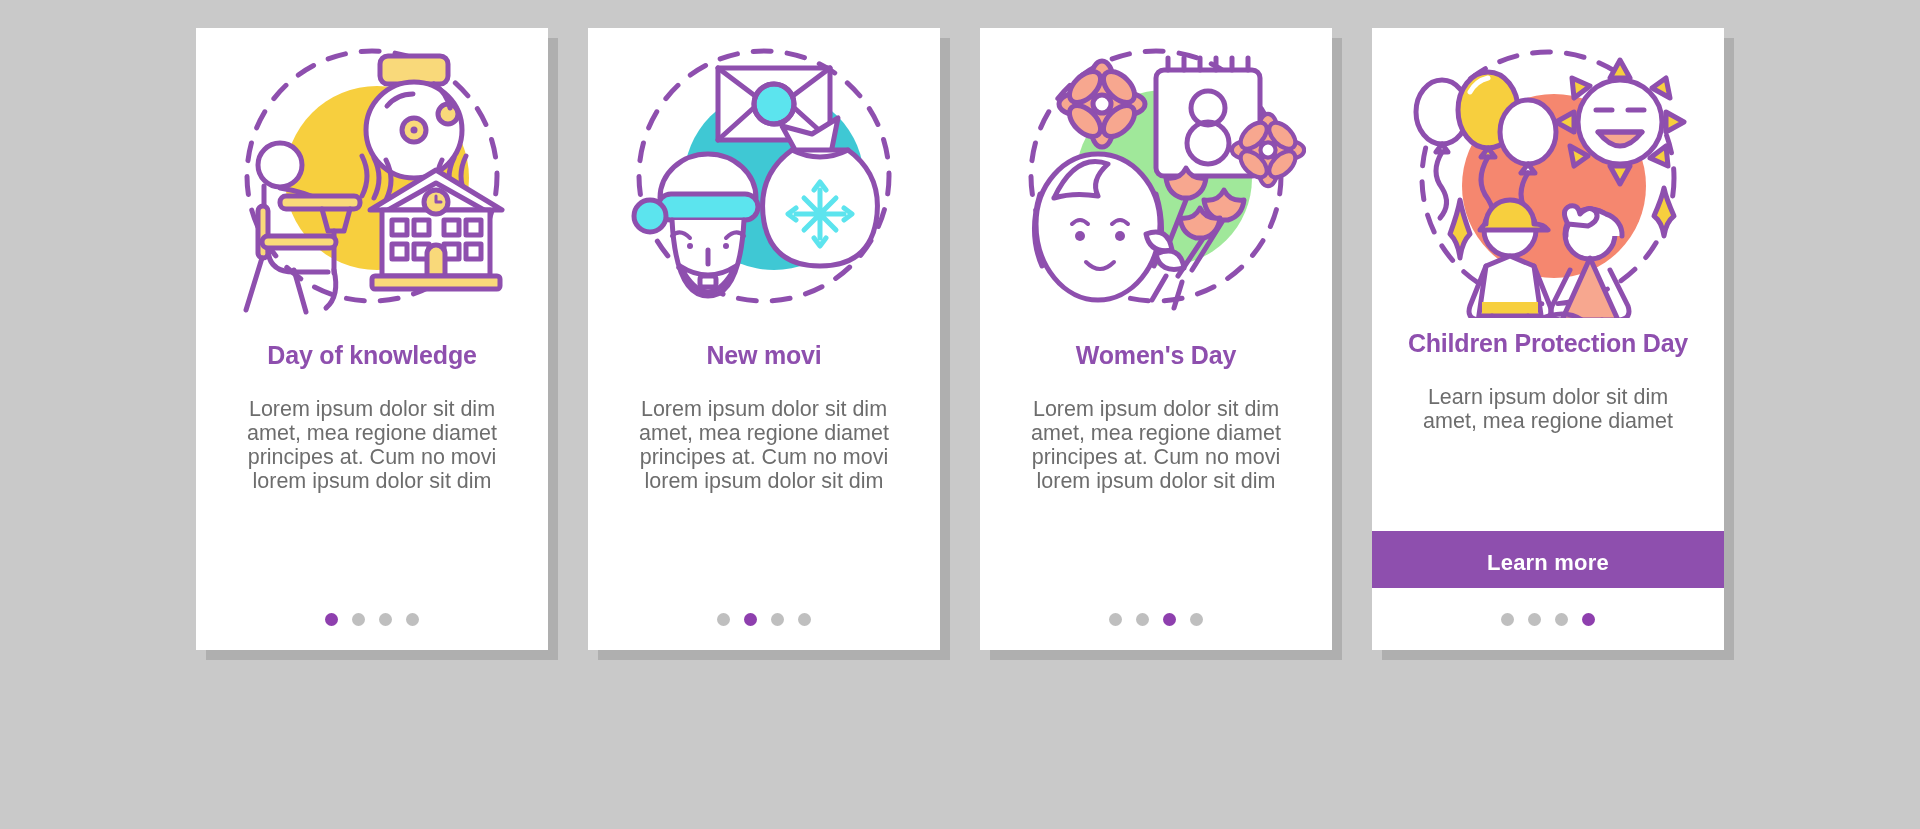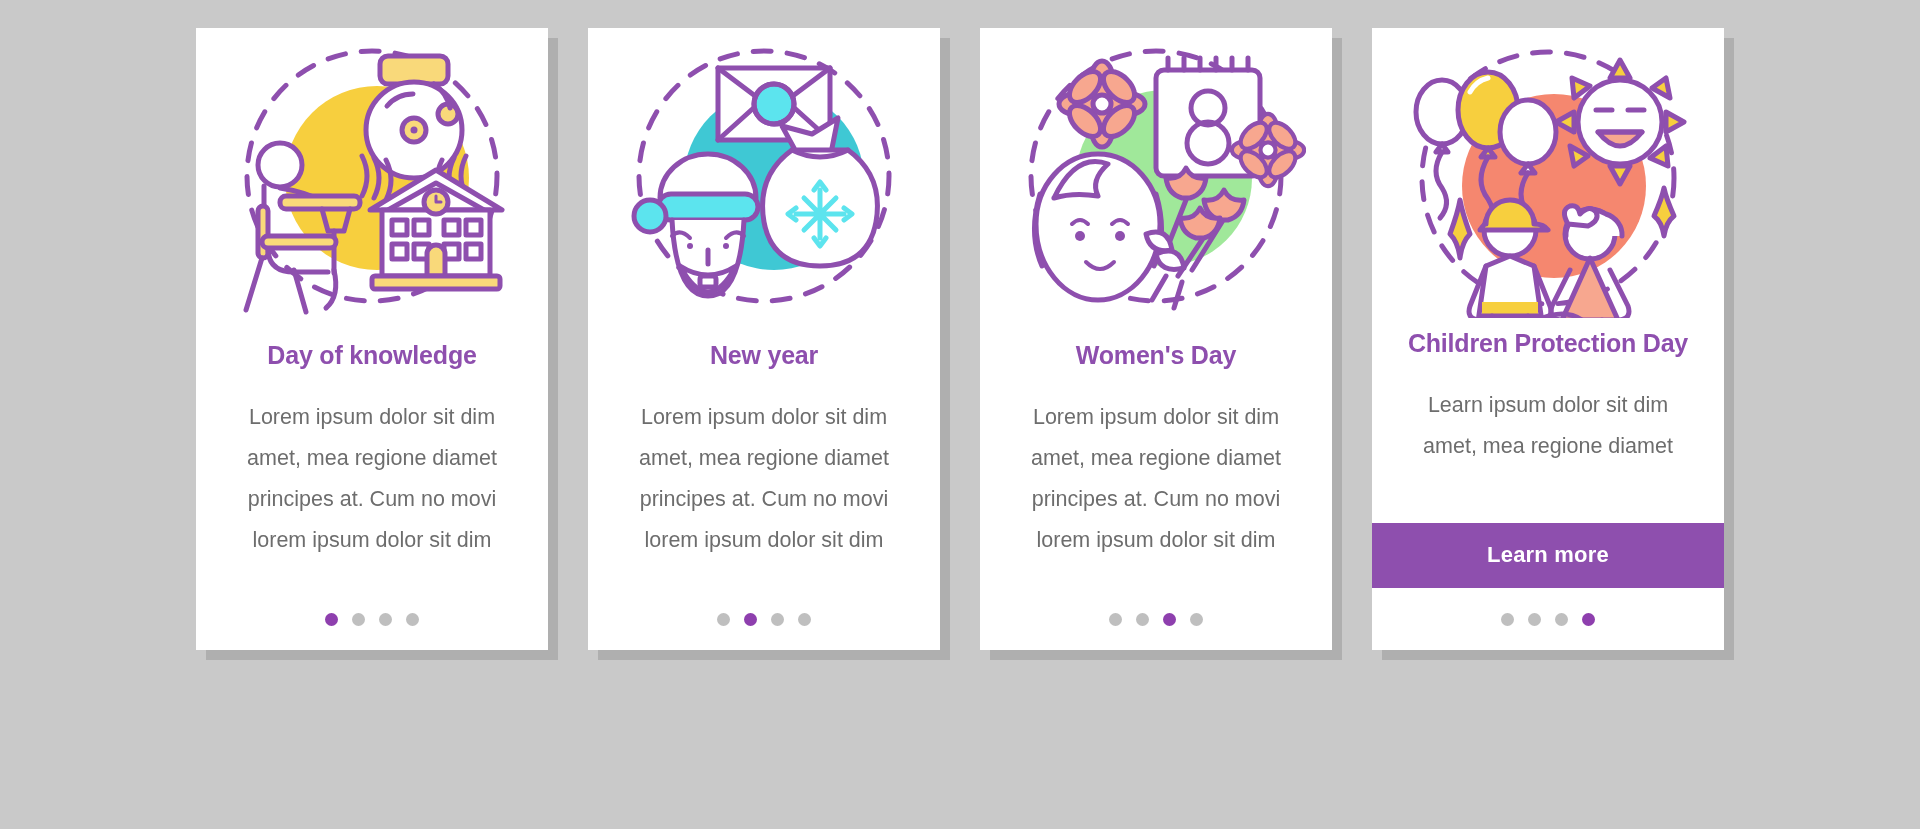--- a/index.html
+++ b/index.html
@@ -46,35 +46,35 @@
     line-height: 31px;
     text-align: center;
     letter-spacing: -0.2px;
     padding: 0 18px;
     margin-top: 12px;
     flex: none;
   }
   .card-body {
     color: #6d6d6d;
     font-size: 21.5px;
-    line-height: 41px;
+    line-height: 24px;
     text-align: center;
     padding: 0 37px;
     margin-top: 26px;
     flex: none;
   }
   .spacer { flex: 1 1 auto; }
   .cta {
     width: 100%;
     background: #8e4fae;
     color: #ffffff;
     font-size: 22px;
     font-weight: bold;
     text-align: center;
-    padding: 19px 0 20px;
+    padding: 19px 0 12px;
     letter-spacing: 0.2px;
     flex: none;
     border: none;
     font-family: "Liberation Sans", sans-serif;
     cursor: pointer;
   }
   .dots {
     display: flex;
     gap: 14px;
     align-items: center;
@@ -193,21 +193,21 @@
           <path d="M178 112 q-36 26 -28 72 q8 44 56 44 q48 0 56 -44 q8 -46 -28 -72 Z" fill="#ffffff"></path>
           <path d="M178 112 q28 14 56 0"></path>
           <g stroke="#5ce4ee" stroke-width="5">
             <path d="M206 152 v48 M182 176 h48 M190 160 l32 32 M222 160 l-32 32"></path>
             <path d="M200 152 l6 -8 l6 8 M200 200 l6 8 l6 -8"></path>
             <path d="M182 170 l-8 6 l8 6 M230 170 l8 6 l-8 6"></path>
           </g>
         </g>
       </svg>
     </div>
-    <div class="card-title">New year</div>
+    <div class="card-title">New movi</div>
     <div class="card-body">Lorem ipsum dolor sit dim amet, mea regione diamet principes at. Cum no movi lorem ipsum dolor sit dim</div>
     <div class="spacer"></div>
     <div class="dots">
       <span class="dot"></span>
       <span class="dot on"></span>
       <span class="dot"></span>
       <span class="dot"></span>
     </div>
   </div>
 

